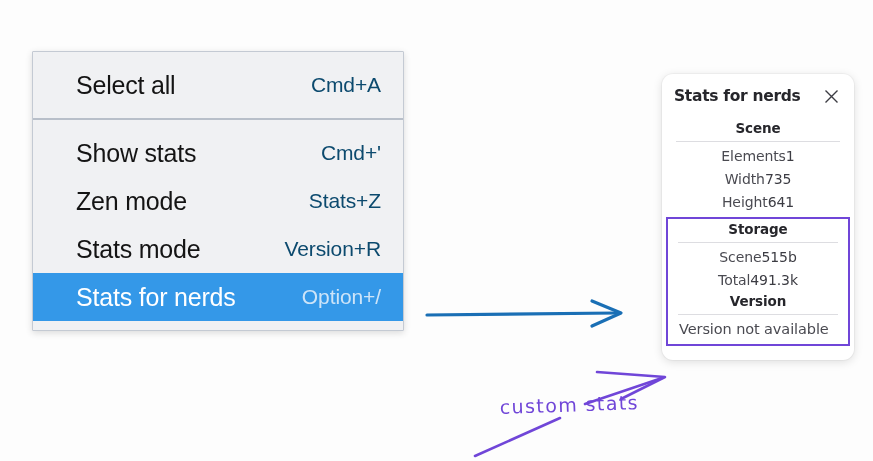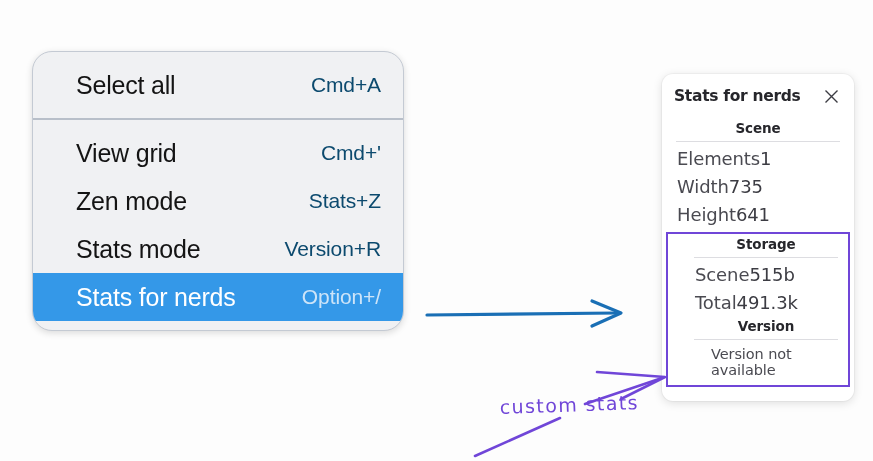--- a/index.html
+++ b/index.html
@@ -16,21 +16,21 @@
   }
 
   
   #context-menu {
     position: absolute;
     left: 32px;
     top: 51px;
     width: 372px;
     background: #f0f1f3;
     border: 1px solid #c4cad3;
-    border-radius: 20px;
+    border-radius: 1px;
     box-shadow: 0 2px 7px rgba(0,0,0,0.14);
     overflow: hidden;
     box-sizing: border-box;
   }
   .menu-group { padding: 9px 0; }
   .menu-group + .menu-group {
     border-top: 2px solid #b8bfc9;
   }
   .menu-item {
     display: flex;
@@ -98,40 +98,39 @@
     letter-spacing: -0.1px;
   }
   .divider {
     height: 1px;
     background: #dddde1;
     margin: 0 2px 2px 2px;
   }
   .stat-row {
     display: flex;
     align-items: center;
-    justify-content: flex-start;
-    font-size: 18px;
+    justify-content: center;
+    font-size: 14px;
     color: #4a4a51;
     padding: 3.5px 3px;
     letter-spacing: -0.1px;
   }
   .stat-row .v { color: #3c3c43; }
   .single-row {
     font-size: 14.5px;
     color: #4a4a51;
     padding: 4px 3px;
     letter-spacing: -0.1px;
-    margin-left: 16px;
   }
 
   
   #custom-stats-box {
     border: 2px solid #7046d8;
     margin: 4px -8px 0 -8px;
-    padding: 0 8px 3px 24px;
+    padding: 0 8px 3px 8px;
   }
 
   
   #annotations {
     position: absolute;
     left: 0; top: 0;
     width: 873px; height: 461px;
     pointer-events: none;
   }
 </style>
@@ -142,21 +141,21 @@
 
   <div class="menu-group">
     <div class="menu-item">
       <span class="menu-label">Select all</span>
       <span class="menu-shortcut">Cmd+A</span>
     </div>
   </div>
 
   <div class="menu-group">
     <div class="menu-item">
-      <span class="menu-label">View grid</span>
+      <span class="menu-label">Show stats</span>
       <span class="menu-shortcut">Cmd+'</span>
     </div>
     <div class="menu-item">
       <span class="menu-label">Zen mode</span>
       <span class="menu-shortcut">Stats+Z</span>
     </div>
     <div class="menu-item">
       <span class="menu-label">Stats mode</span>
       <span class="menu-shortcut">Version+R</span>
     </div>

